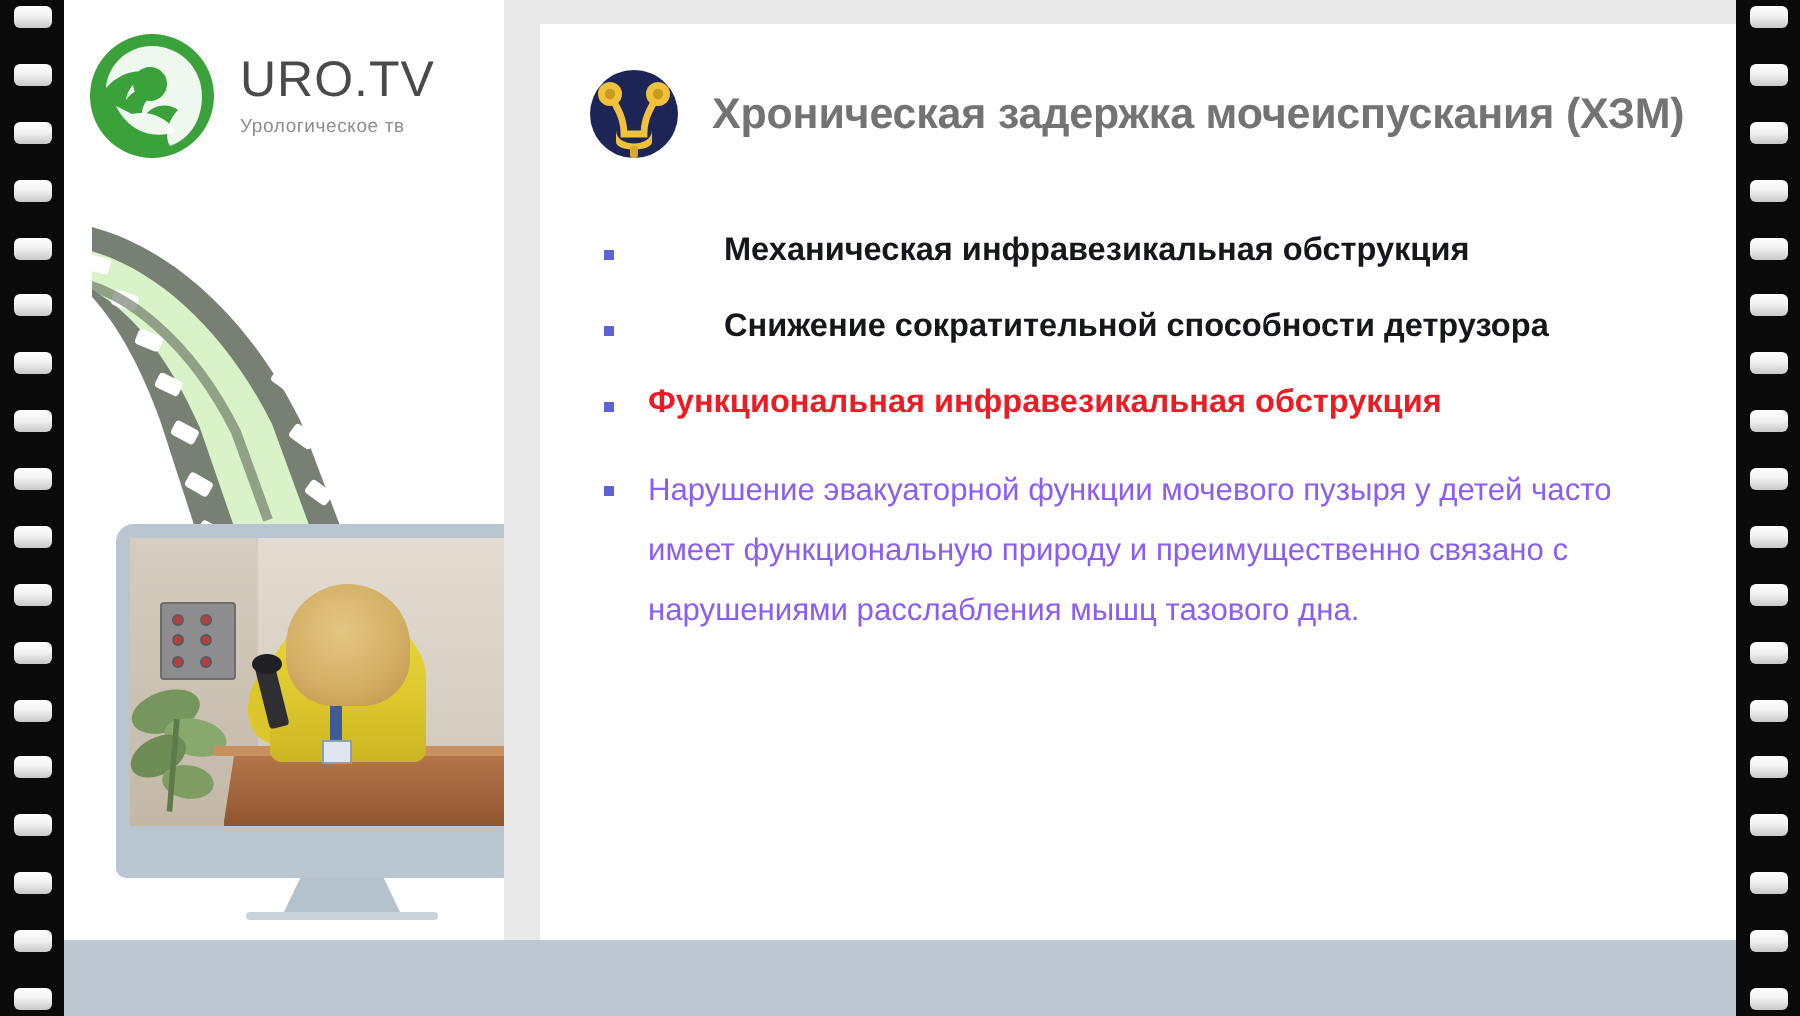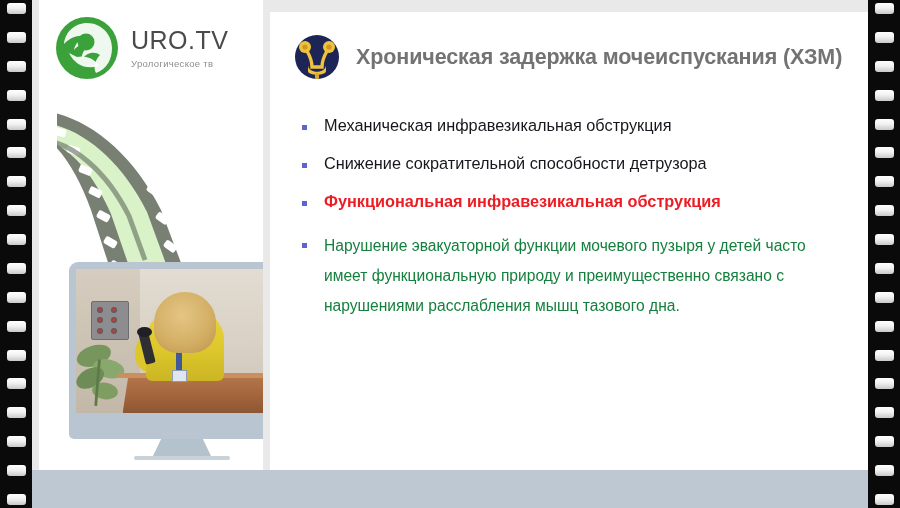--- a/index.html
+++ b/index.html
@@ -48,21 +48,21 @@
     position: absolute;
     left: 32px; top: 0;
     width: 836px; height: 508px;
     background: #e9e9e9;
     z-index: 1;
   }
 
   
   .left-panel {
     position: absolute;
-    left: 39px; top: 0;
+    left: 28px; top: 0;
     width: 224px; height: 470px;
     background: #ffffff;
     z-index: 5;
     overflow: hidden;
   }
 
   .logo-row {
     position: absolute;
     left: 16px; top: 16px;
     display: flex;
@@ -193,25 +193,25 @@
   .bullet .dot {
     flex: 0 0 auto;
     width: 5px; height: 5px;
     background: #5b63d6;
     margin: 9px 17px 0 0;
   }
   .bullet .txt {
     font-size: 16.3px;
     line-height: 1.18;
   }
-  .bullet.b-strong .txt { font-weight: normal; color: #16171c; }
+  .bullet.b-strong .txt { font-weight: bold; color: #16171c; margin-left: 38px; }
   .bullet.b-red    .txt { font-weight: bold; color: #ec1c24; }
   .bullet.b-para   .txt {
     font-weight: normal;
-    color: #15803d;
+    color: #8b5cf6;
     font-size: 15.6px;
     line-height: 1.95;
   }
   .bullet.b-para .dot { margin-top: 12px; }
 
   
   .bottom-bar {
     position: absolute;
     left: 32px; bottom: 0;
     width: 836px; height: 38px;

